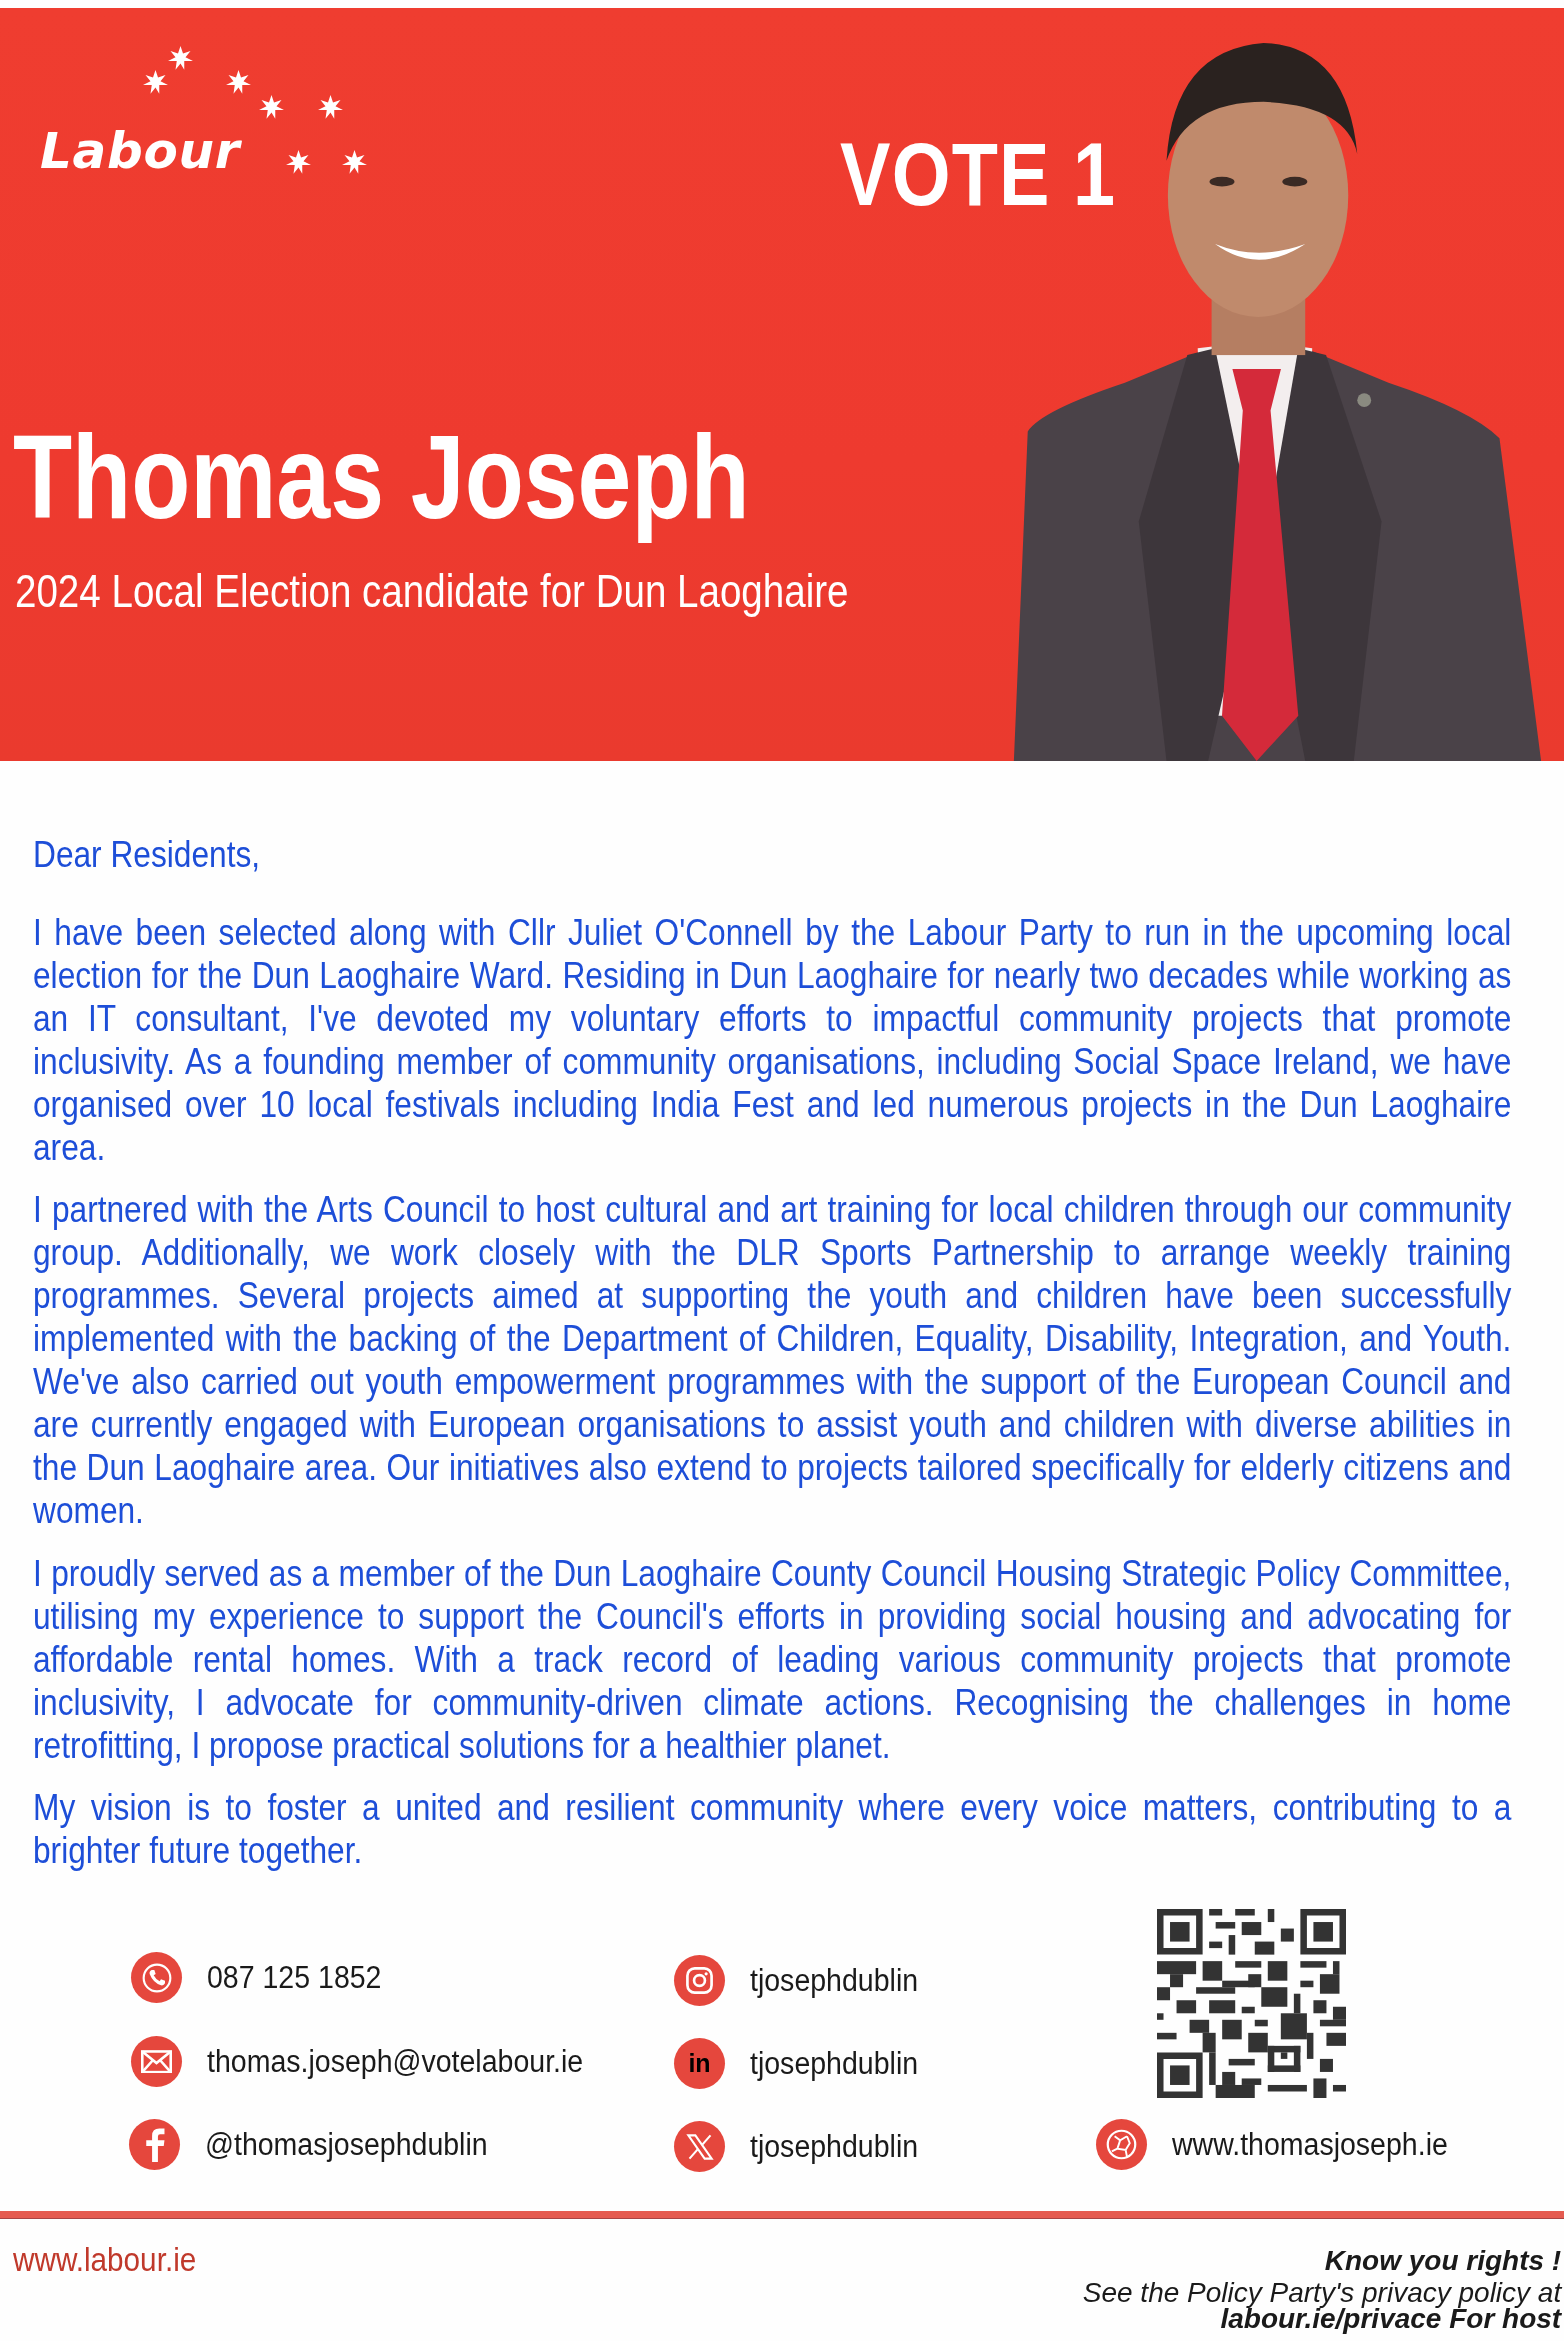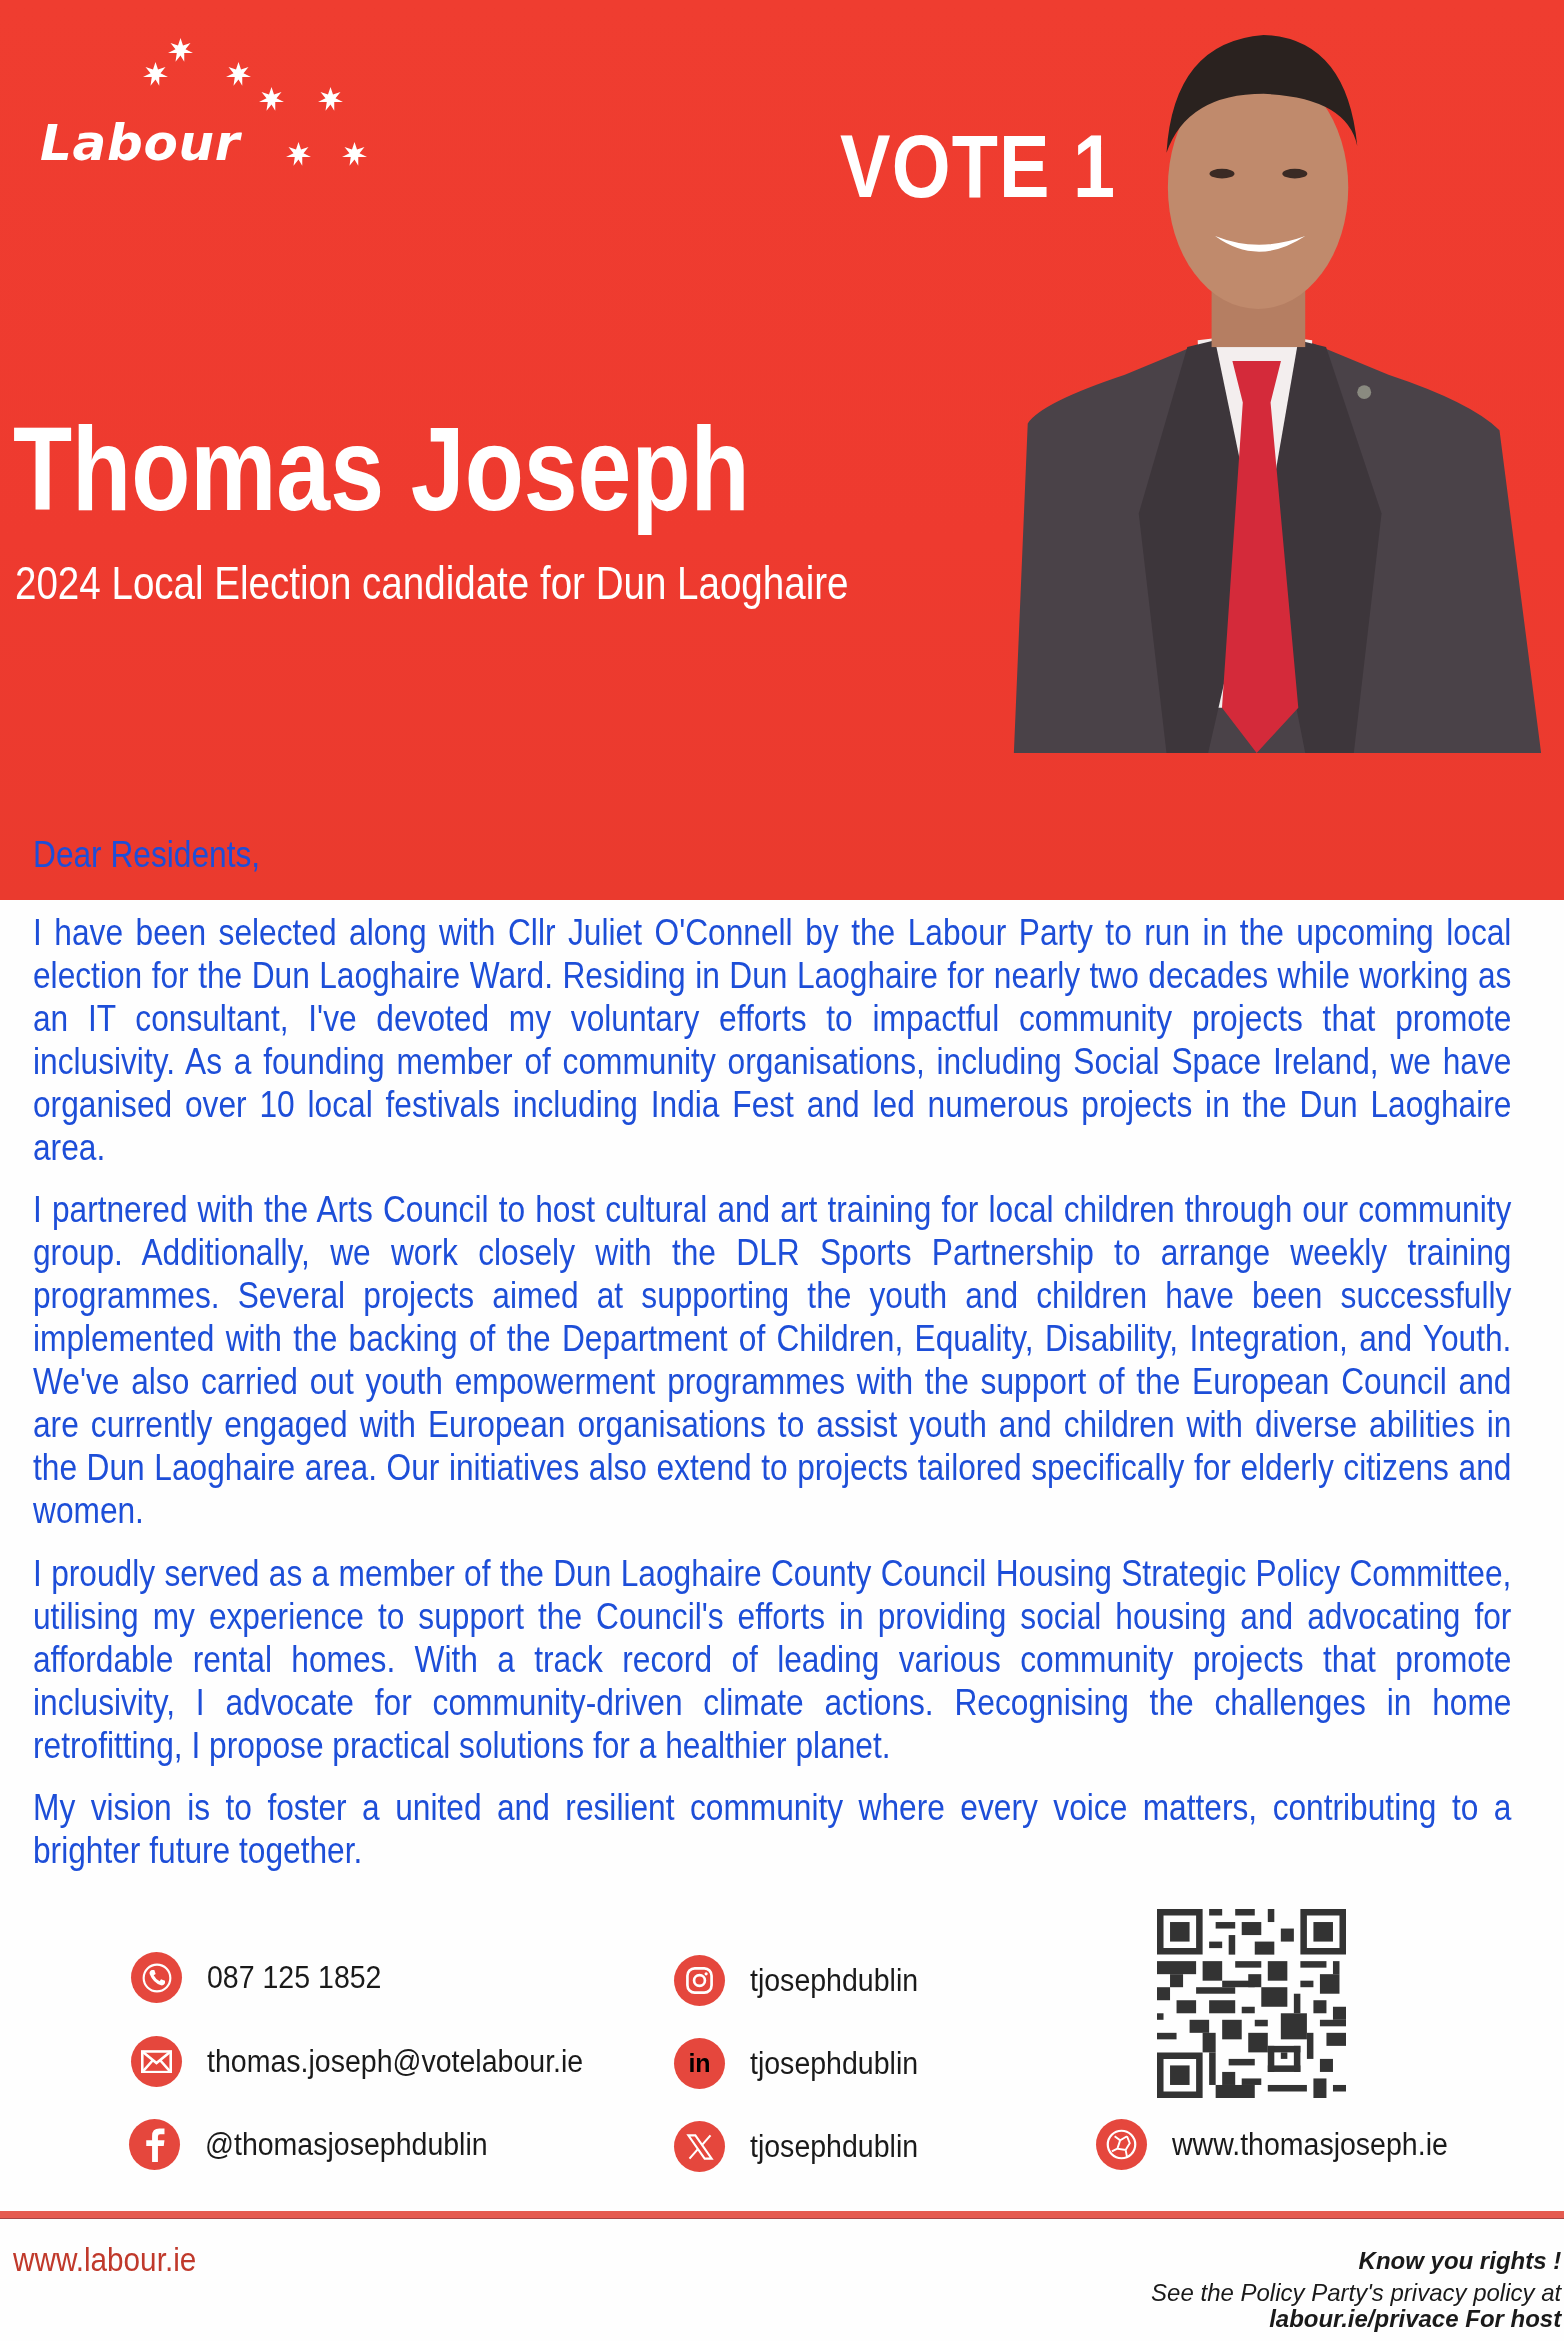--- a/index.html
+++ b/index.html
@@ -3,21 +3,21 @@
 <meta charset="utf-8">
 <style>
   html, body { margin: 0; padding: 0; }
   body {
     width: 1564px; height: 2342px; position: relative; overflow: hidden;
     background: #fefefe;
     font-family: "Liberation Sans", sans-serif;
     color: #1a1a1a;
   }
   .hero {
-    position: absolute; left: 0; top: 0; width: 1564px; height: 900px;
+    position: absolute; left: 0; top: 8px; width: 1564px; height: 753px;
     background: #ee3b2f;
     background-image: linear-gradient(180deg, #ef3d30 0%, #ee3a2f 60%, #ea3a2e 100%);
   }
   .logo { position: absolute; left: 33px; top: 38px; width: 361px; height: 146px; }
   .logo-text {
     position: absolute; left: 7px; top: 76px;
     font-family: "DejaVu Sans", sans-serif; font-weight: bold; font-style: italic;
     font-size: 50px; color: #fff; letter-spacing: 0.7px;
   }
   .star { position: absolute; width: 25px; height: 25px; }
@@ -54,21 +54,21 @@
   .ctext { margin-left: 25px; font-size: 31px; color: #1a1a1a; white-space: nowrap; transform: scaleX(0.92); transform-origin: left center; }
   .qr { position: absolute; left: 1157px; top: 1909px; width: 189px; height: 189px; }
 
   .rule { position: absolute; left: 0; top: 2211px; width: 1564px; height: 7px; background: #e55b50; border-bottom: 1.4px solid #a44; }
   .footer-url {
     position: absolute; left: 12.5px; top: 2241px; font-size: 33px; color: #c0392b;
     transform: scaleX(0.9); transform-origin: left top;
   }
   .rights {
     position: absolute; right: 2.8px; top: 2248px; text-align: right;
-    font-style: italic; font-size: 24px; line-height: 26px; color: #1a1a1a; margin-left: 36px;
+    font-style: italic; font-size: 28px; line-height: 26px; color: #1a1a1a; margin-left: 36px;
   }
   .rights .b { font-weight: bold; }
 </style>
 </head>
 <body>
 
 <div class="hero">
   <div class="logo">
     <svg class="star" style="left:135px;top:0px" viewBox="0 0 20 20">
         <polygon fill="#fff" points="10,0 12,6 18,4 14,9 20,12 13,12 13,19 10,14 6,19 7,12 0,12 6,9 2,4 8,6"></polygon>

